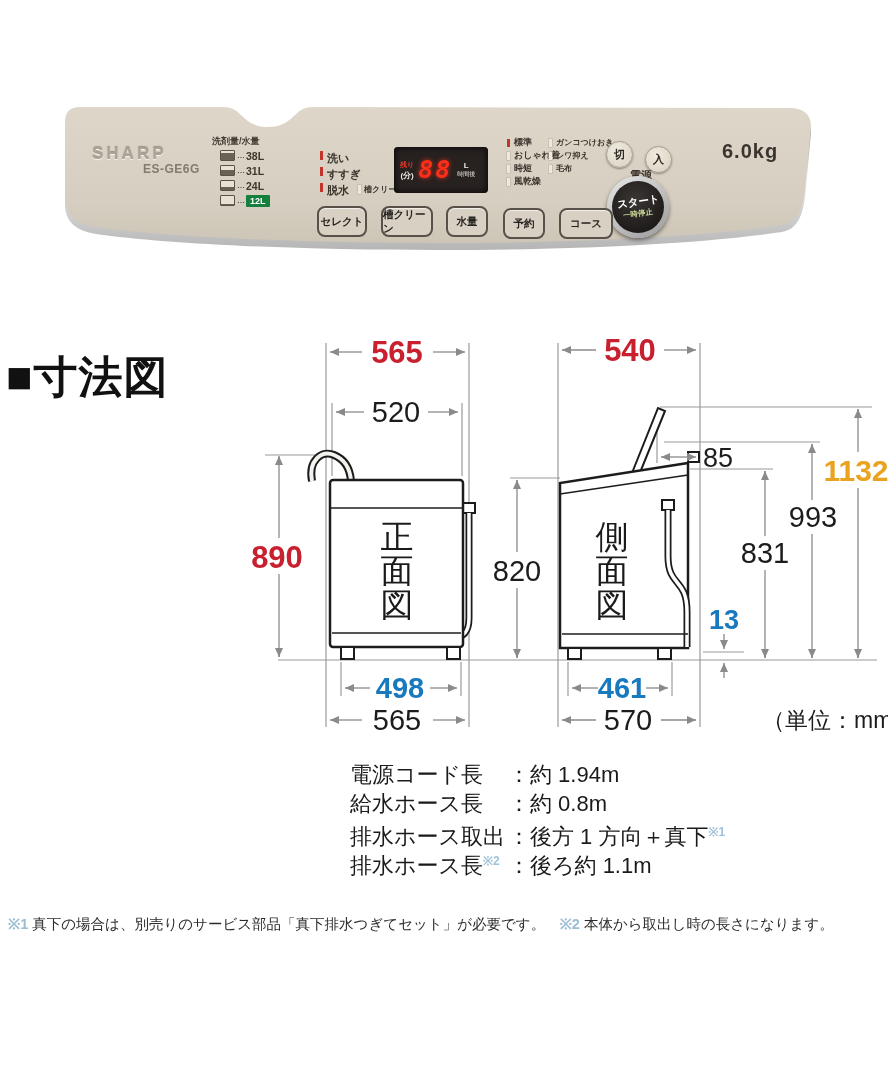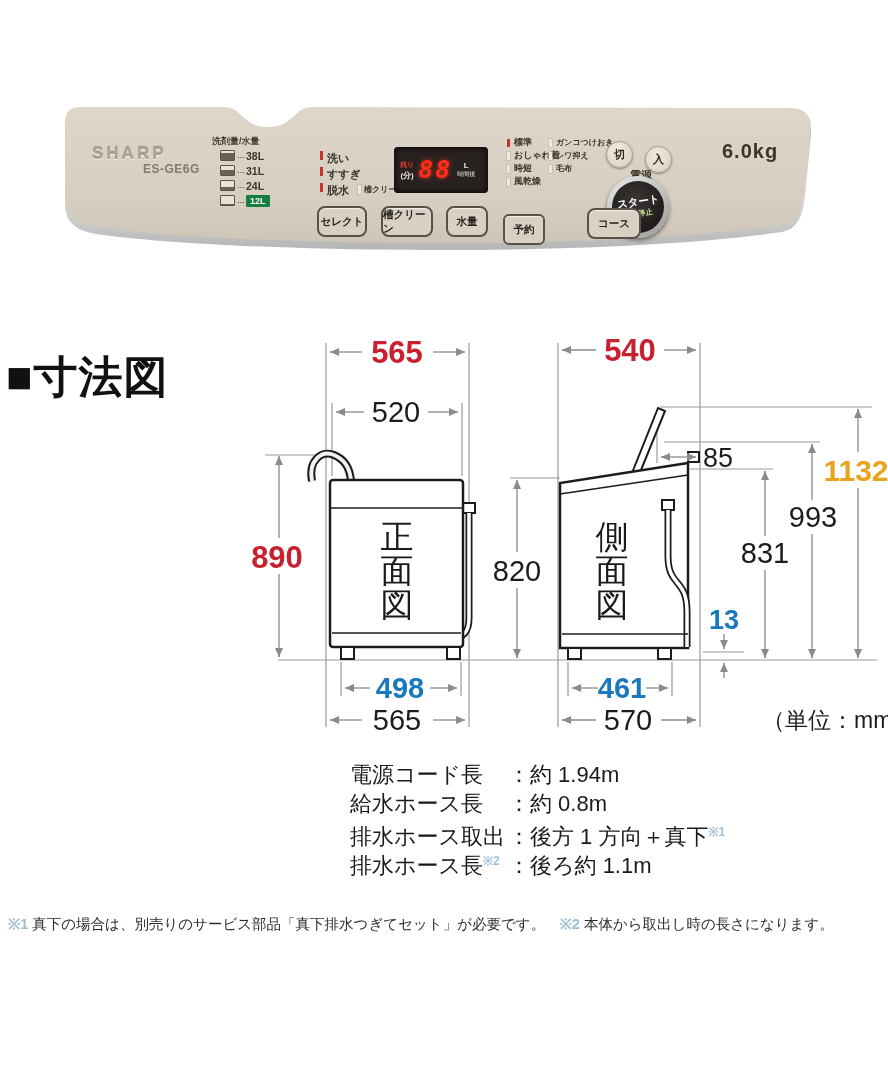--- a/index.html
+++ b/index.html
@@ -191,24 +191,24 @@
 
   <div class="abs pbtn" style="left:317px;top:206px;width:46px;">
       <span>セレクト</span>
     </div>
   <div class="abs pbtn" style="left:381px;top:206px;width:48px;">
       <span>槽クリーン</span>
     </div>
   <div class="abs pbtn" style="left:446px;top:206px;width:38px;">
       <span>水量</span>
     </div>
-  <div class="abs pbtn" style="left:503px;top:214px;width:38px;border-radius:6px;">
+  <div class="abs pbtn" style="left:503px;top:208px;width:38px;">
       <span>予約</span>
     </div>
-  <div class="abs pbtn" style="left:559px;top:208px;width:50px;margin-left:28px;">
+  <div class="abs pbtn" style="left:559px;top:208px;width:50px;">
       <span>コース</span>
     </div>
 
   <div class="abs sec-title" style="left:6px;top:348px;">■寸法図</div>
 
   <svg class="abs" style="left:0;top:335px;" width="888" height="400" viewBox="0 335 888 400">
     <defs>
       <marker id="ah" markerWidth="12" markerHeight="10" refX="9" refY="4" orient="auto" markerUnits="userSpaceOnUse">
         <path d="M0,0 L9,4 L0,8 Z" fill="#8a8a8a"></path>
       </marker>

